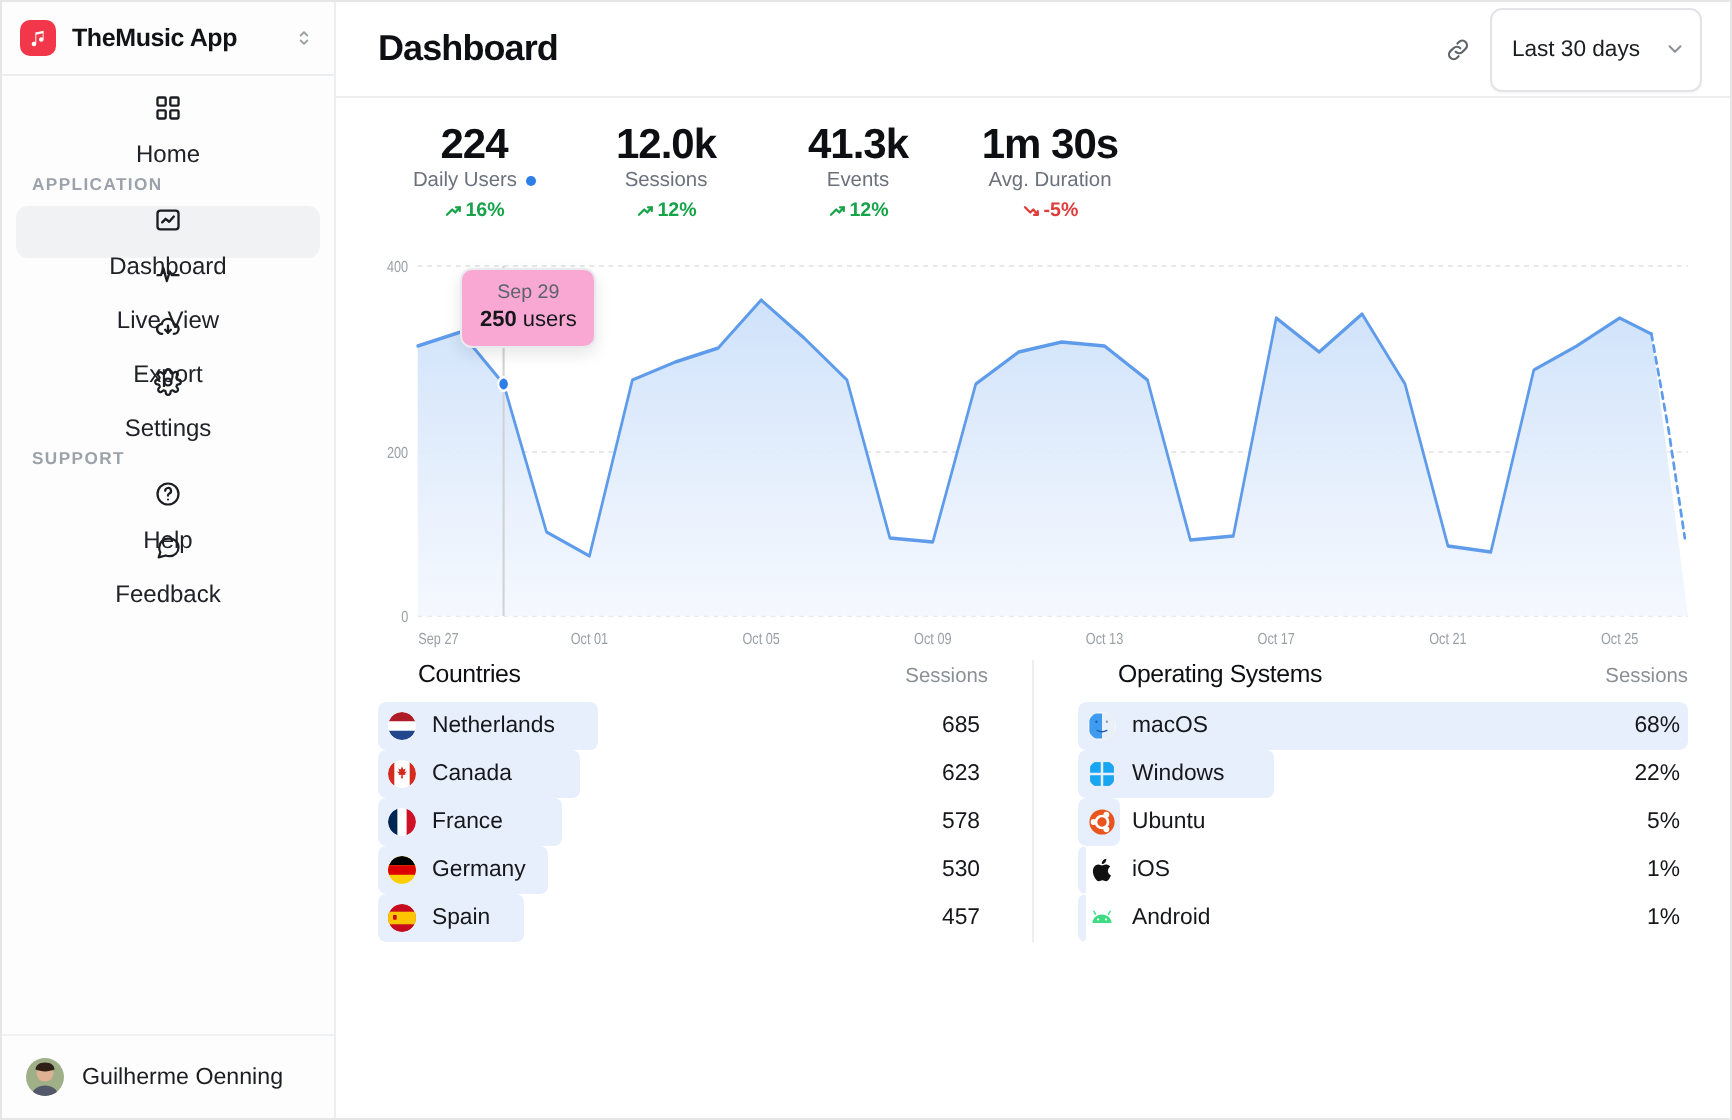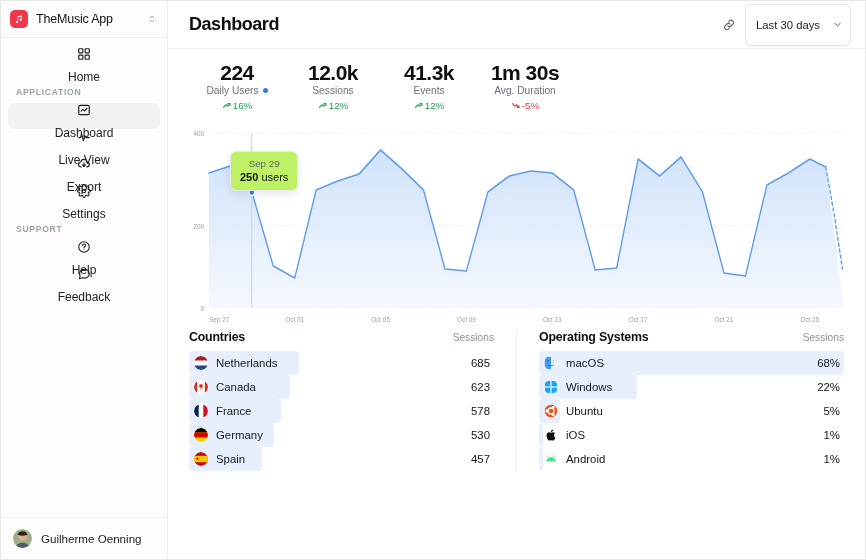--- a/index.html
+++ b/index.html
@@ -34,21 +34,21 @@
     gap: 8px;
   }
   .brand-logo {
     width: 18px; height: 18px; border-radius: 5px;
     background: #f2374a;
     display: flex; align-items: center; justify-content: center;
     flex: 0 0 18px;
   }
   .brand-logo svg { display:block; }
   .brand-name {
-    font-size: 12.5px; font-weight: 400; color: #111316;
+    font-size: 12.5px; font-weight: 700; color: #111316;
     letter-spacing: -0.2px; flex: 1;
     white-space: nowrap; overflow: hidden;
   }
   .brand-chev { width: 10px; color: #9aa0a6; flex: 0 0 10px; line-height: 0; }
 
   .nav-scroll { flex: 1; padding-top: 8px; overflow: hidden; }
   .nav-item {
     display: flex; align-items: center; gap: 9px;
     height: 26px;
     margin: 1px 7px;
@@ -111,48 +111,48 @@
 
   
   .stats { display: flex; padding: 14px 0 6px; }
   .stat { width: 96px; text-align: center; cursor: pointer; }
   .stat-value { font-size: 21px; font-weight: 700; color: #0d0f12; letter-spacing: -0.5px; line-height: 20px; }
   .stat-label {
     font-size: 10.2px; color: #6c727b; line-height: 15px;
     display: flex; align-items: center; justify-content: center; gap: 4px;
   }
   .dot { width: 5px; height: 5px; border-radius: 50%; background: #2e7ee8; display:inline-block; }
-  .stat-delta { font-size: 9.8px; font-weight: 400; line-height: 15px; display:flex; align-items:center; justify-content:center; gap:2px; }
+  .stat-delta { font-size: 9.8px; font-weight: 700; line-height: 15px; display:flex; align-items:center; justify-content:center; gap:2px; }
   .up { color: #16a34a; }
   .down { color: #e03b3b; }
 
   
   .chart-wrap { position: relative; height: 205px; margin-top: 2px; }
   .chart-svg { display: block; width: 100%; height: 205px; }
   .tooltip {
-    position: absolute; left: 41px; top: 30px;
-    background: #bef264; border: 1px solid #e9eaee; border-radius: 6px;
+    position: absolute; left: 41px; top: 13px;
+    background: #f9a8d4; border: 1px solid #e9eaee; border-radius: 6px;
     padding: 5px 9px 6px; text-align: center;
     box-shadow: 0 3px 8px rgba(16,24,40,0.10);
     pointer-events: none;
   }
   .tt-date { font-size: 9.8px; color: #5d636b; line-height: 13px; }
   .tt-val { font-size: 11px; color: #15171b; line-height: 14px; }
   .tt-val b { font-weight: 700; }
 
   
   .panels { display: flex; gap: 0; margin-top: 4px; }
   .panel { flex: 1; min-width: 0; }
   .panel.left { padding-right: 22px; }
   .panel.right { padding-left: 22px; border-left: 1px solid #eceef0; }
   .panel-head {
     display: flex; align-items: baseline; justify-content: space-between;
     padding-bottom: 7px;
   }
-  .panel-title { font-size: 12.4px; font-weight: 700; color: #0d0f12; letter-spacing: -0.2px; }
+  .panel-title { font-size: 12.4px; font-weight: 400; color: #0d0f12; letter-spacing: -0.2px; margin-left: 20px; }
   .panel-sub { font-size: 10.2px; color: #8b9097; }
   .row {
     position: relative; height: 24px;
     display: flex; align-items: center;
     font-size: 11.4px; color: #15171b;
     cursor: pointer; border-radius: 4px;
     overflow: hidden;
   }
   .row-bar {
     position: absolute; left: 0; top: 0; bottom: 0;

